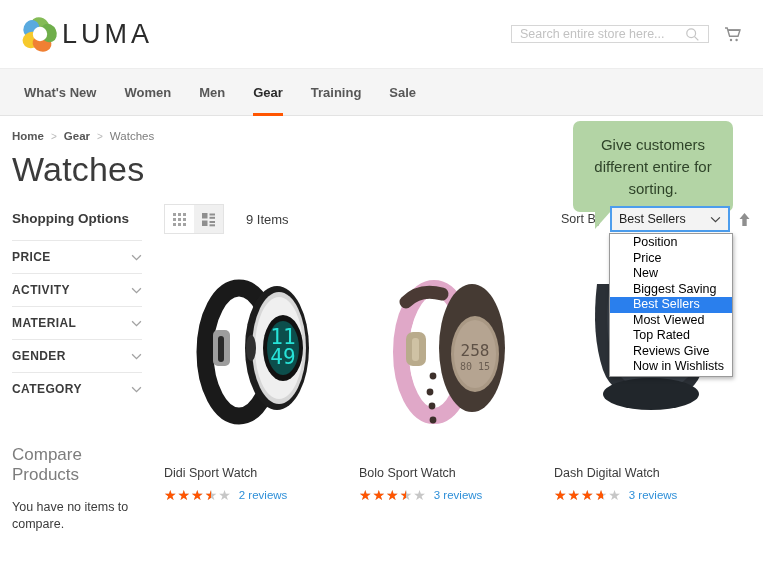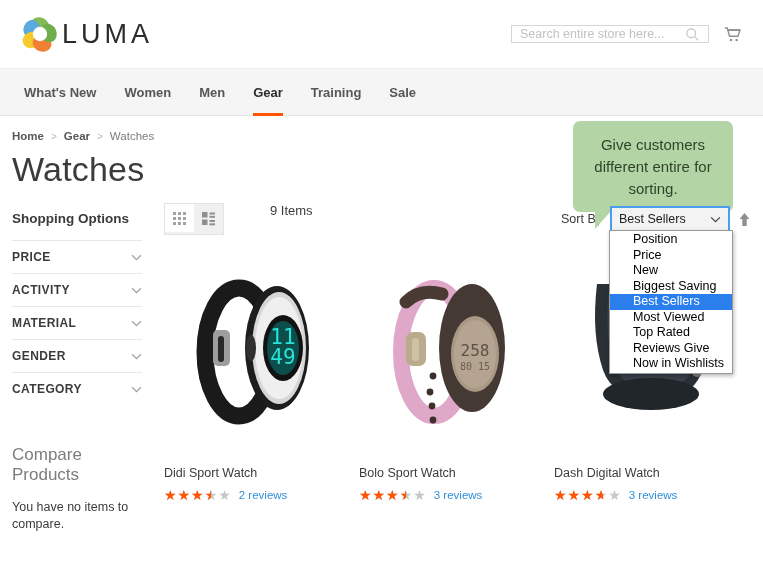--- a/index.html
+++ b/index.html
@@ -128,22 +128,22 @@
     font-size: 17px; font-weight: 400; color: #7d7d7d;
     margin-top: 40px;
   }
   .compare-text {
     font-size: 12.5px; color: #3b3b3b;
     margin-top: 14px; line-height: 1.35;
   }
 
   
   .toolbar {
-    display: flex; 
-    height: 32px; margin-bottom: 4px; gap: 24px;
+    display: flex; align-items: center;
+    height: 32px; margin-bottom: 4px;
   }
   .view-switch { display: flex; border: 1px solid #e3e3e3; background:#f0f0f0; }
   .view-btn {
     width: 29px; height: 28px;
     display: flex; align-items: center; justify-content: center;
     cursor: pointer; background: #f0f0f0;
   }
   .view-btn.active { background: #fff; }
   .count { font-size: 13px; color: #3b3b3b; margin-left: 22px; }
   .sort-wrap { margin-left: auto; display: flex; align-items: center; gap: 8px; position: relative; }

